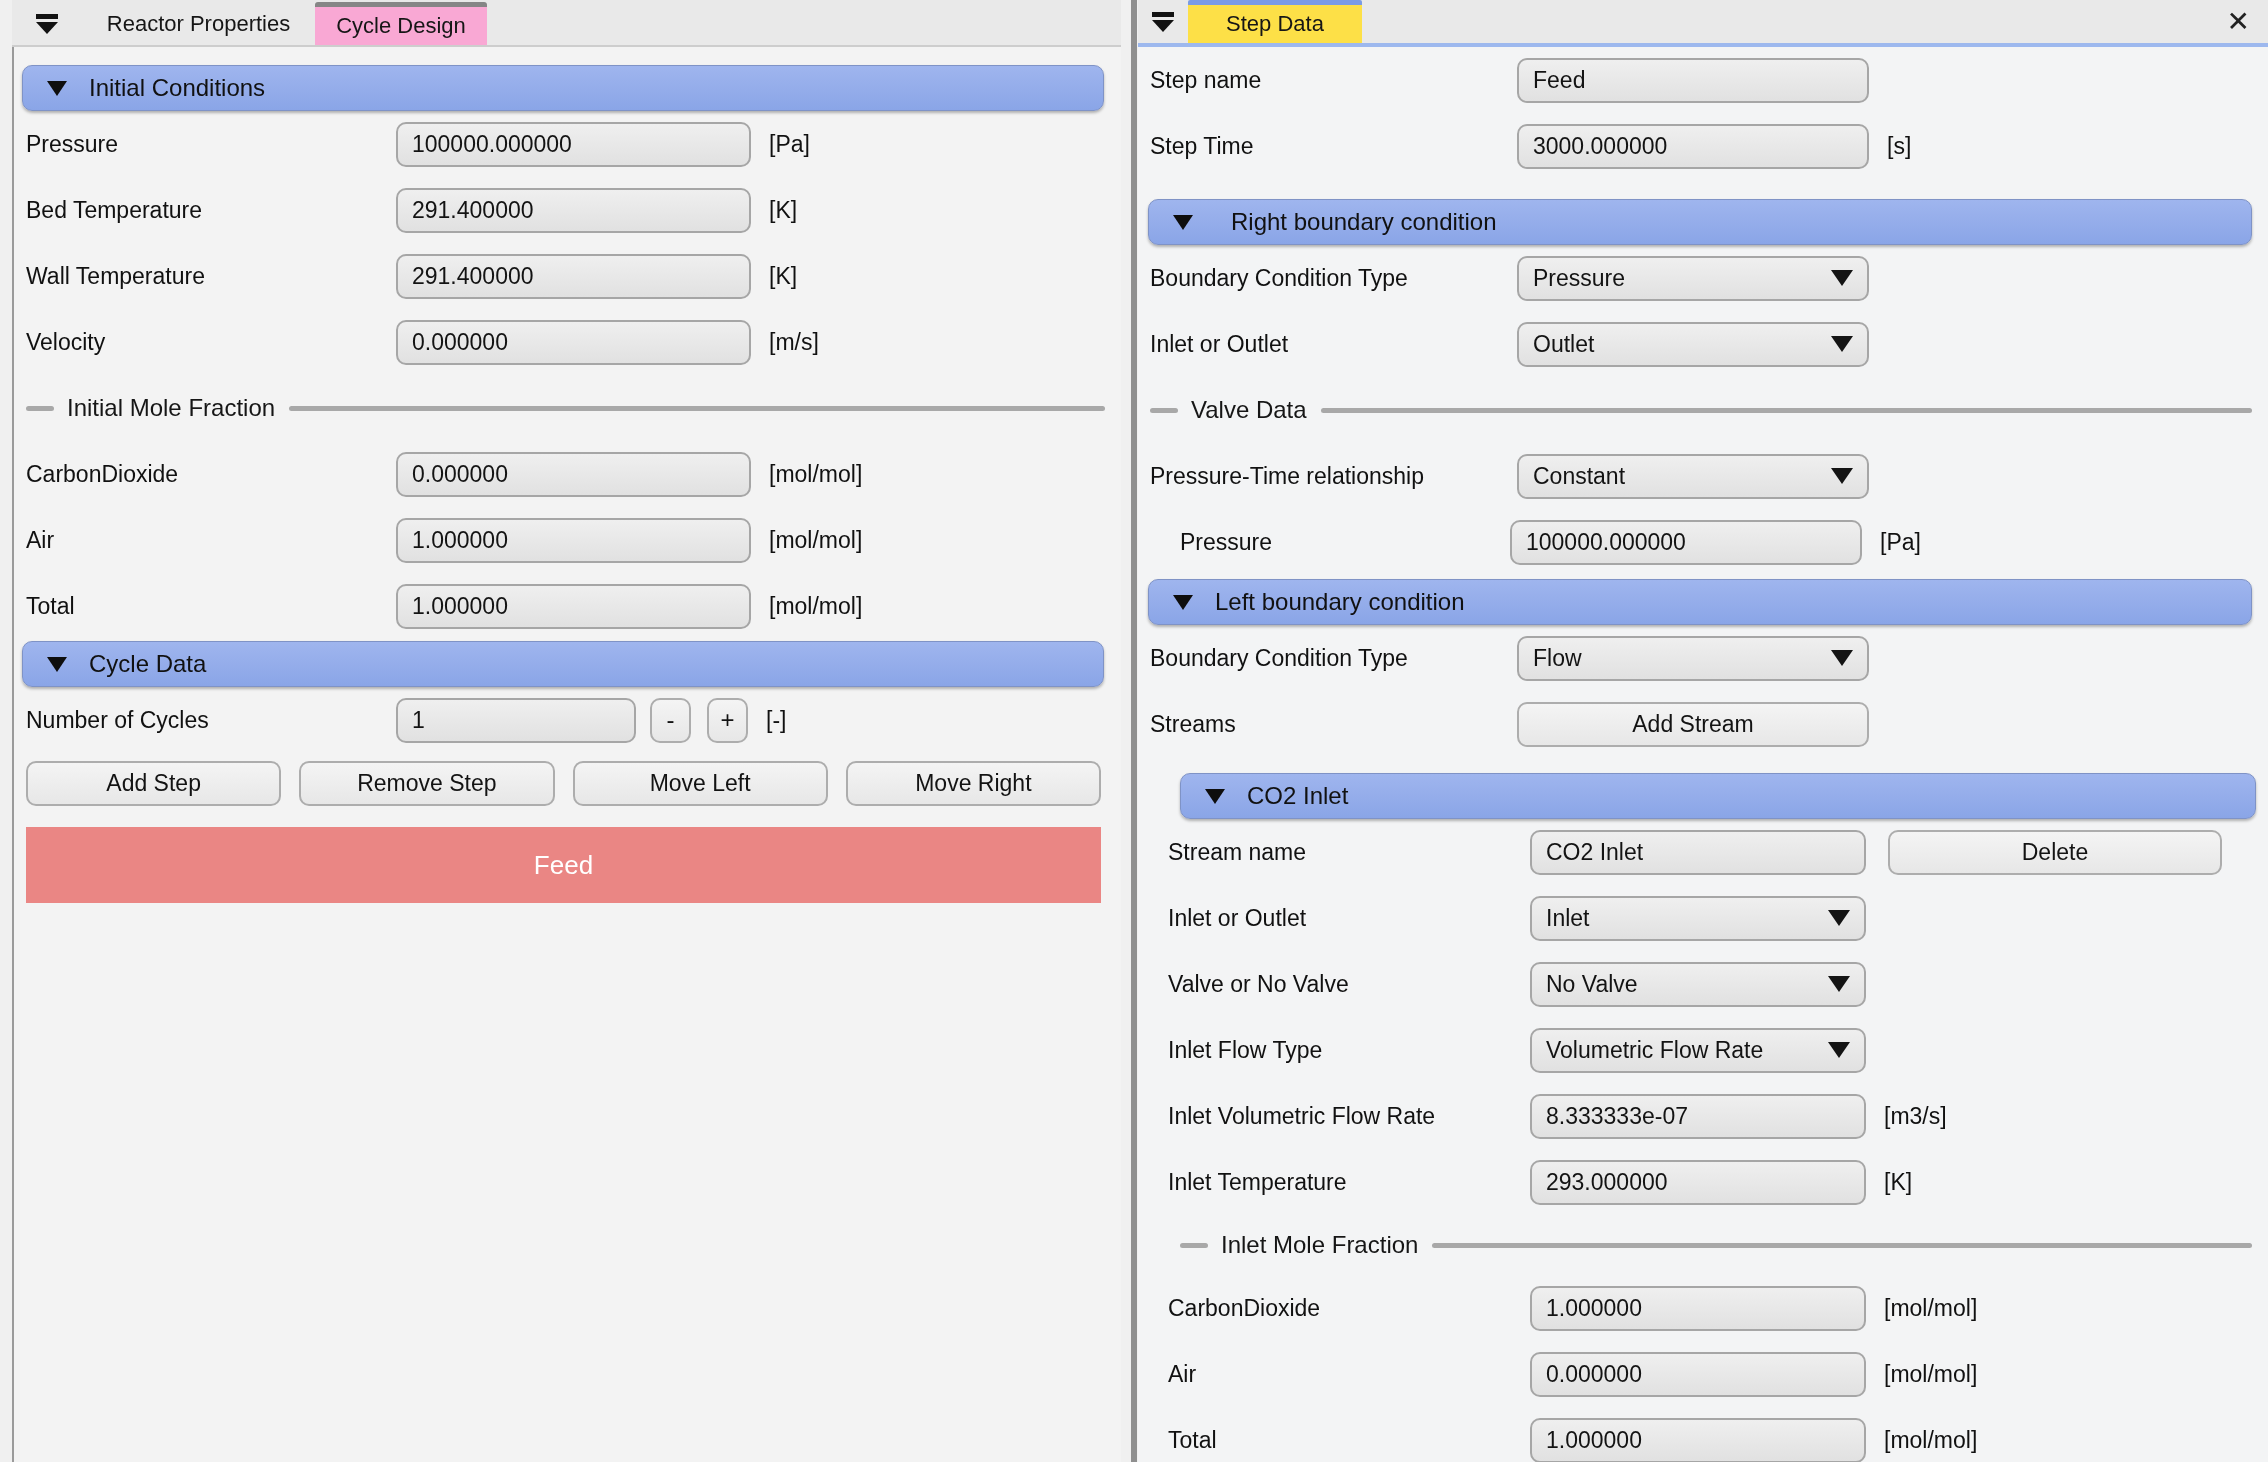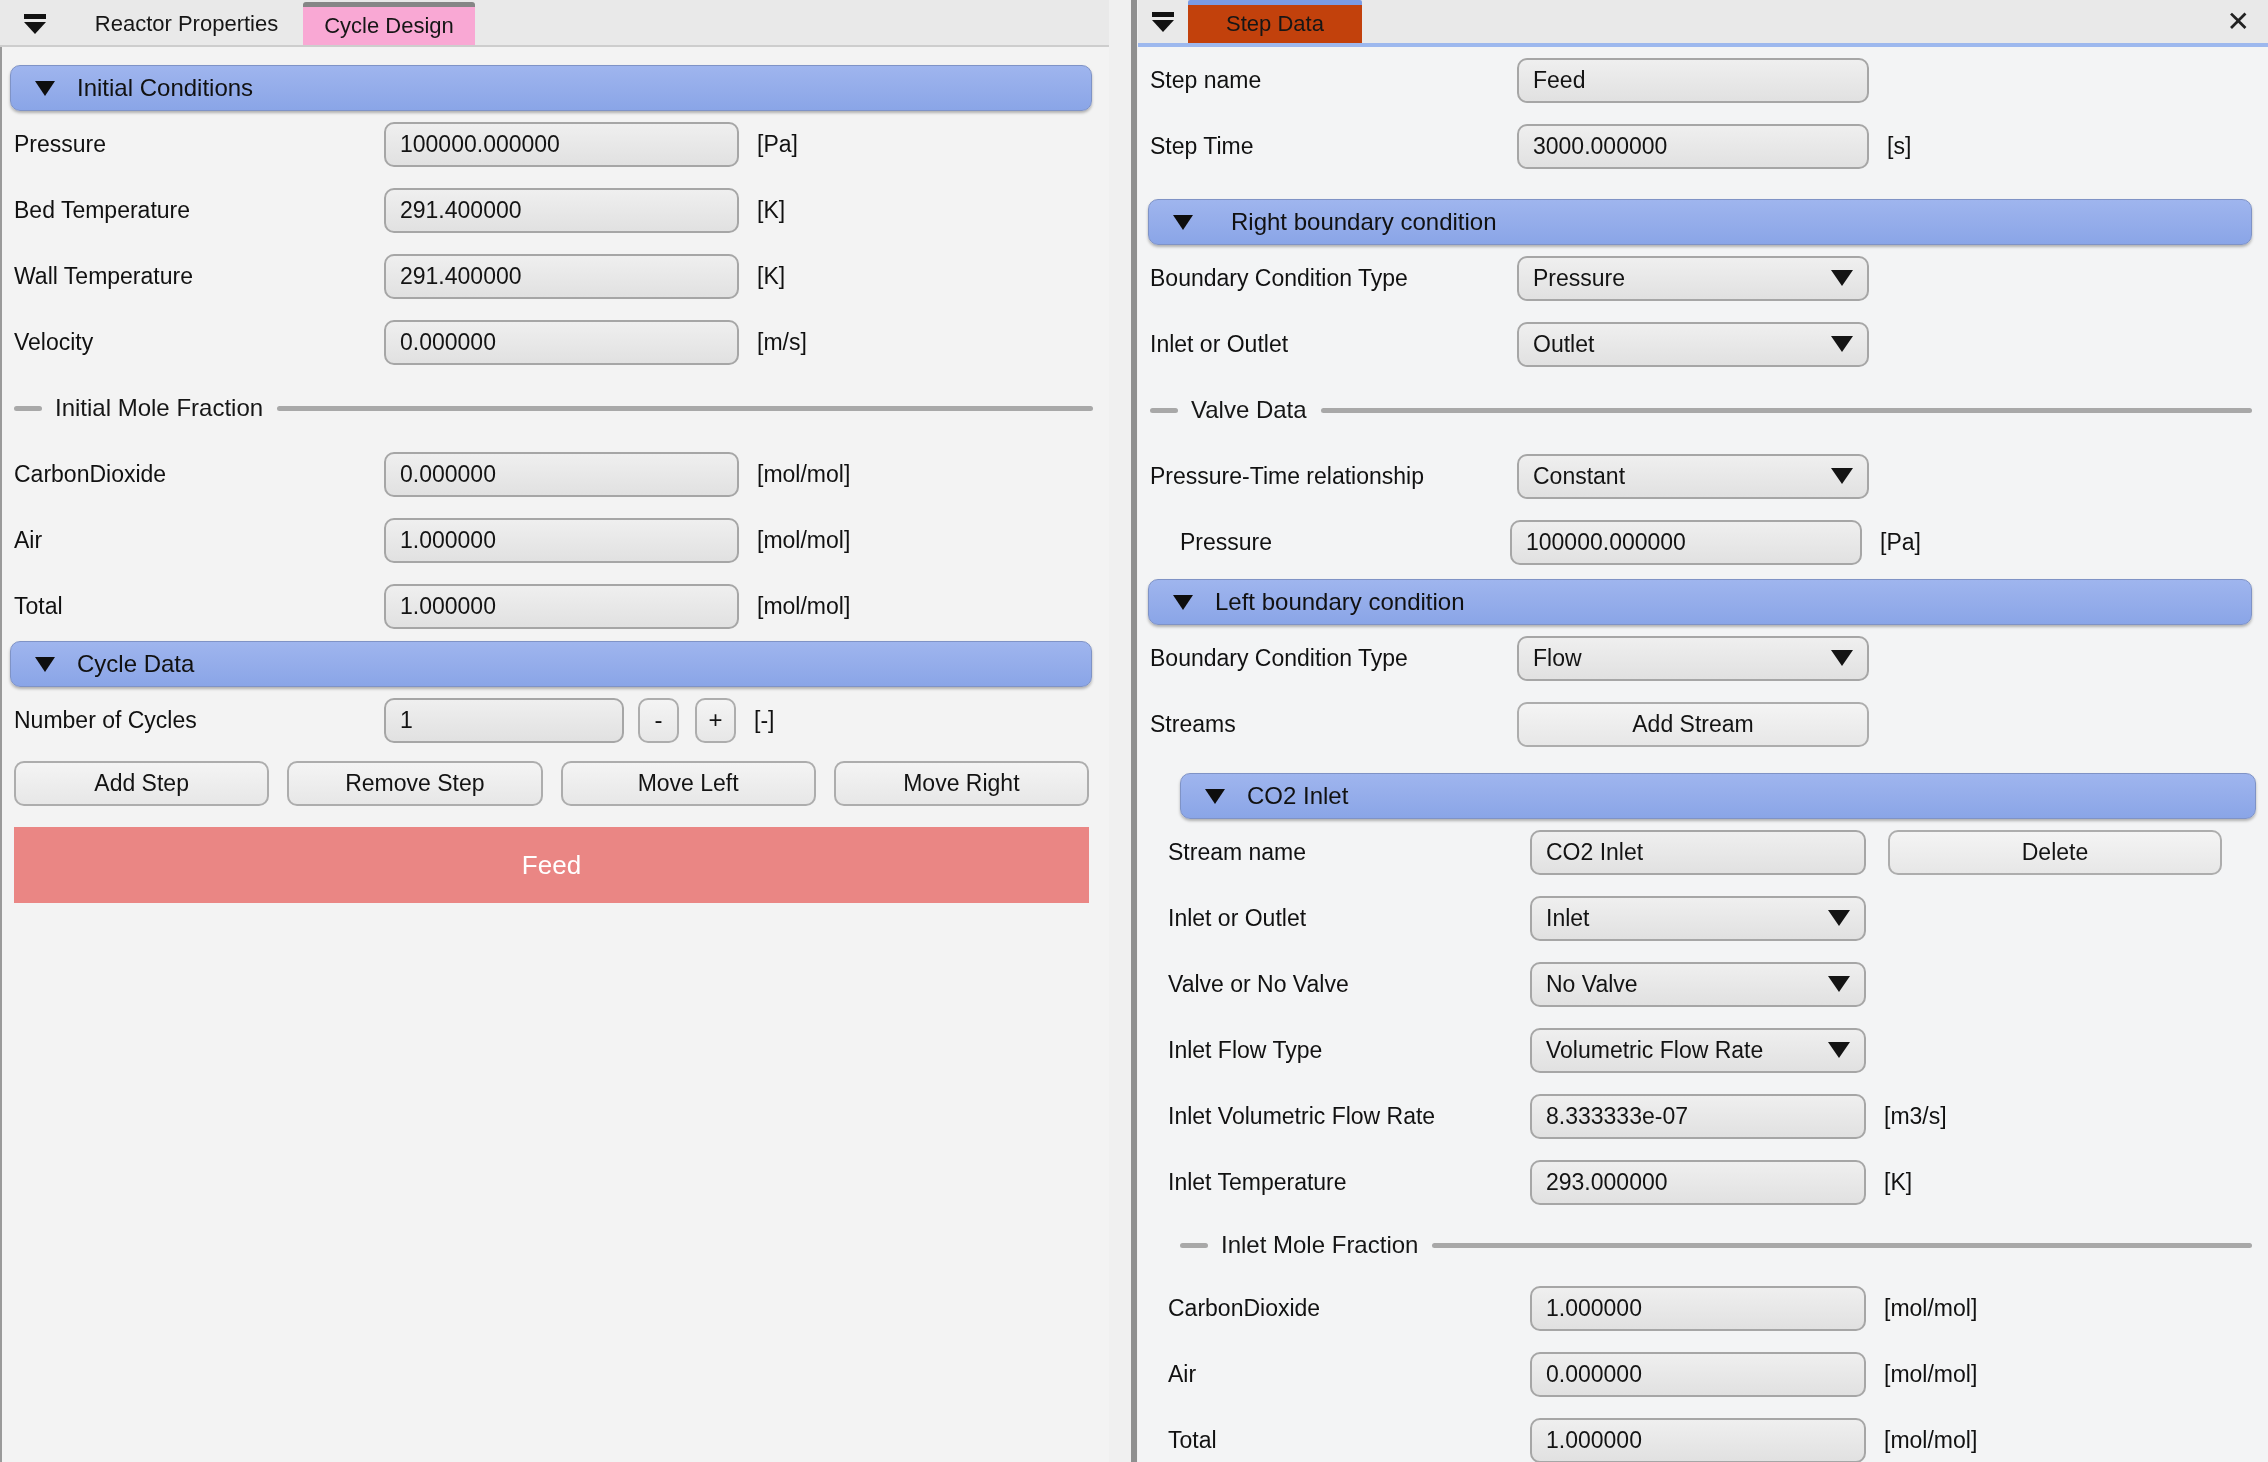--- a/index.html
+++ b/index.html
@@ -1,36 +1,36 @@
 <!DOCTYPE html>
 <html><head>
 <meta charset="utf-8">
 <style>
   * { margin:0; padding:0; box-sizing:border-box; font-family:"Liberation Sans", sans-serif; }
   html,body { width:2268px; height:1462px; }
   body { position:relative; background:#f0f0f0; overflow:hidden; color:#111; }
 
   .panel { position:absolute; top:0; height:1462px; }
-  #left-panel  { left:0; width:1109px; }
+  #left-panel  { left:12px; width:1109px; }
   #right-panel { left:1138px; width:1130px; }
   #splitter { position:absolute; left:1131px; top:0; width:6px; height:1462px; background:#8f8f8f; }
 
   
   .tabbar { position:relative; height:47px; background:#e9e9e9; display:flex; align-items:flex-end; }
   .tabbar.gray-line { border-bottom:2px solid #cdcdcd; }
   .tabbar.blue-line { border-bottom:4px solid #9db8ee; }
   .dockicon-box { width:70px; height:43px; display:flex; align-items:center; justify-content:center; cursor:pointer; }
   .dockicon-box.r { width:50px; }
   .dockicon { display:flex; flex-direction:column; align-items:center; }
   .dockicon .bar { width:22px; height:5px; background:#121212; margin-bottom:3px; }
   .dockicon .tri { width:0; height:0; border-left:11px solid transparent; border-right:11px solid transparent; border-top:12px solid #121212; }
   .tab { height:43px; display:flex; align-items:center; justify-content:center; font-size:22px; color:#161616; }
   .tab.plain { width:233px; }
   .tab.selected-gray { width:172px; background:#f9a8d4; border-top:5px solid #868686; border-radius:3px 3px 0 0; }
-  .tab.selected-blue { width:174px; background:#c2410c; border-top:5px solid #7b9be4; border-radius:2px 2px 0 0; }
+  .tab.selected-blue { width:174px; background:#fde047; border-top:5px solid #7b9be4; border-radius:2px 2px 0 0; }
   .close-btn { position:absolute; right:18px; top:8px; font-size:28px; color:#222; cursor:pointer; line-height:1; }
 
   
   .content { position:absolute; top:47px; bottom:0; left:0; right:0; background:#f3f3f3; overflow:hidden; }
   #left-panel .content { border-left:2px solid #9a9a9a; background:#f3f3f3; }
   #right-panel .content { background:#f3f4f5; }
 
   .hdr { height:46px; display:flex; align-items:center; font-size:24px;
          background:linear-gradient(180deg,#9fb5ee 0%, #8aa5e7 100%);
          border:1px solid #7f93c6; border-radius:10px;

